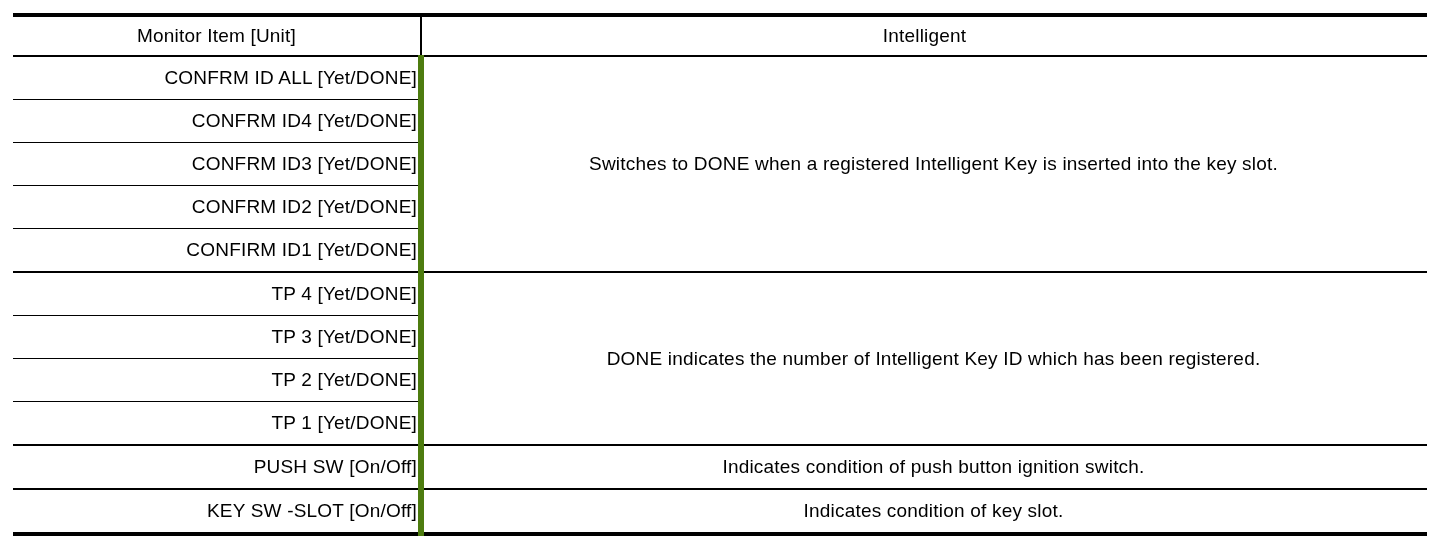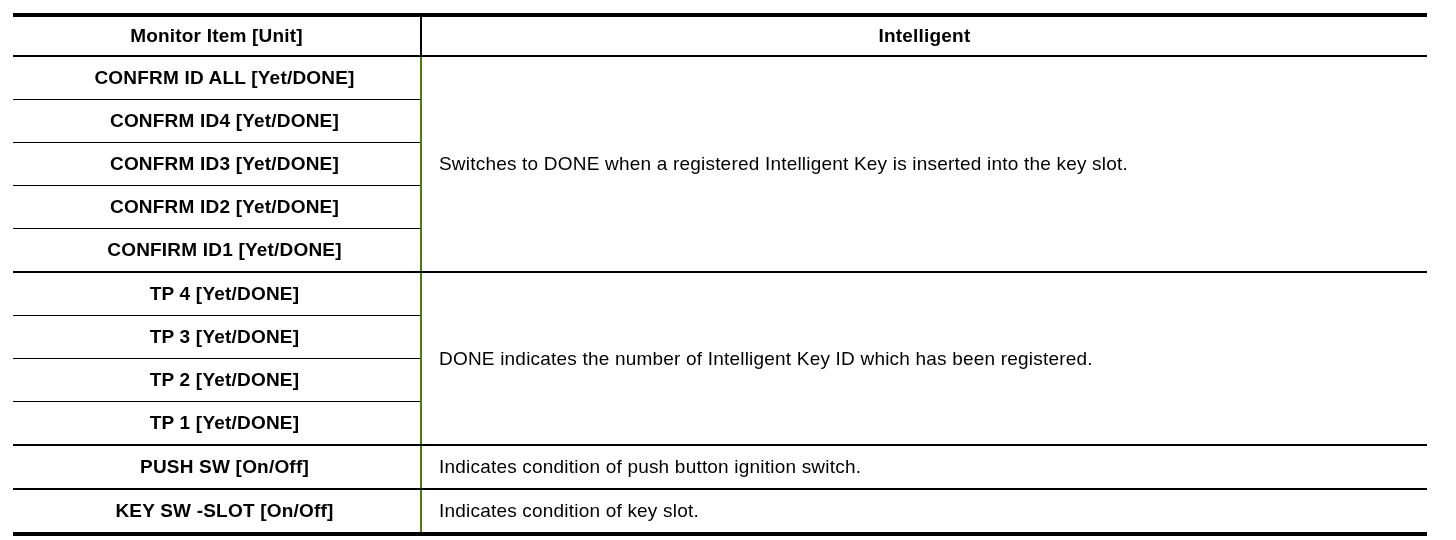--- a/index.html
+++ b/index.html
@@ -24,38 +24,37 @@
     font-size: 19px;
     color: #000000;
     letter-spacing: 0.2px;
     vertical-align: middle;
     white-space: nowrap;
     overflow: hidden;
   }
   .col-item { width: 408px; }
   .col-desc { width: 1006px; }
   .doc-table th {
-    font-weight: bold;
+    font-weight: normal;
     text-align: center;
     height: 36px;
     border-bottom: 2px solid #000;
   }
   .doc-table th.desc-header { border-left: 2px solid #000; }
   td.item-cell {
     height: 40px;
     padding-left: 17px;
-    text-align: center;
+    text-align: right;
     border-bottom: 1px solid #000;
-    font-weight: bold;
   }
   tr.group-end td.item-cell { border-bottom: 2px solid #000; }
   td.desc-cell {
     padding-left: 17px;
-    text-align: left;
-    border-left: 2px solid #4d7c0f;
+    text-align: center;
+    border-left: 6px solid #4d7c0f;
     border-bottom: 2px solid #000;
   }
 </style>
 </head>
 <body>
 
 <table class="doc-table">
   <colgroup>
     <col class="col-item">
     <col class="col-desc">

